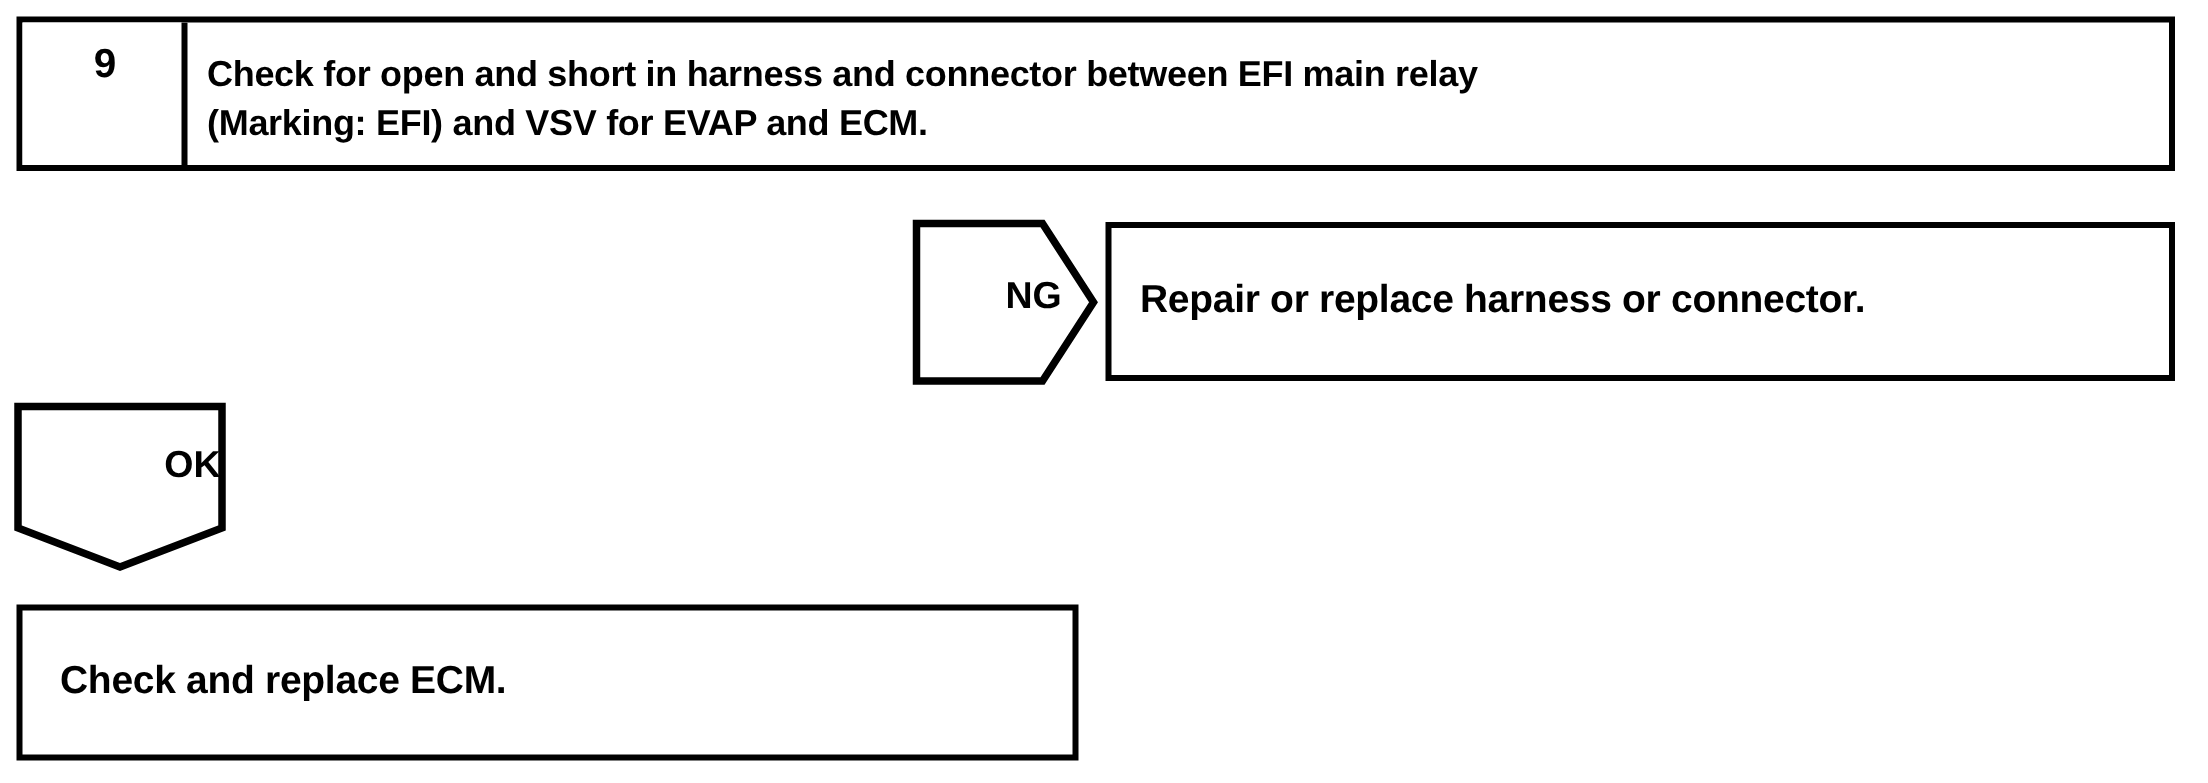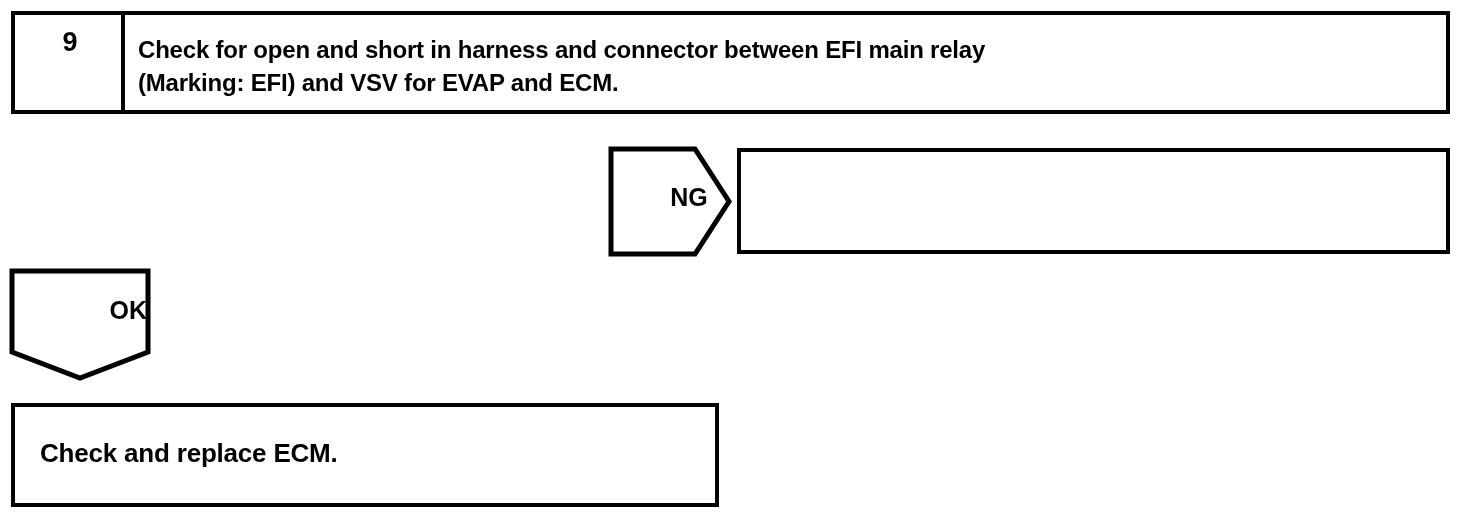--- a/index.html
+++ b/index.html
@@ -174,20 +174,21 @@
   </div>
 
   <div class="ng-shape">
     <svg width="124" height="111" viewBox="0 0 124 111" xmlns="http://www.w3.org/2000/svg">
       <polygon points="3,3 87,3 121,55.5 87,108 3,108" fill="#ffffff" stroke="#000000" stroke-width="5" stroke-linejoin="miter"></polygon>
     </svg>
   </div>
   <div class="ng-label">NG</div>
 
   <div class="repair-box"></div>
+  <div class="repair-text">Repair or replace harness or connector.</div>
 
   <div class="ok-shape">
     <svg width="142" height="113" viewBox="0 0 142 113" xmlns="http://www.w3.org/2000/svg">
       <polygon points="3,3 139,3 139,84 71,110 3,84" fill="#ffffff" stroke="#000000" stroke-width="5" stroke-linejoin="miter"></polygon>
     </svg>
   </div>
   <div class="ok-label">OK</div>
 
   <div class="ecm-box"></div>
   <div class="ecm-text">Check and replace ECM.</div>

